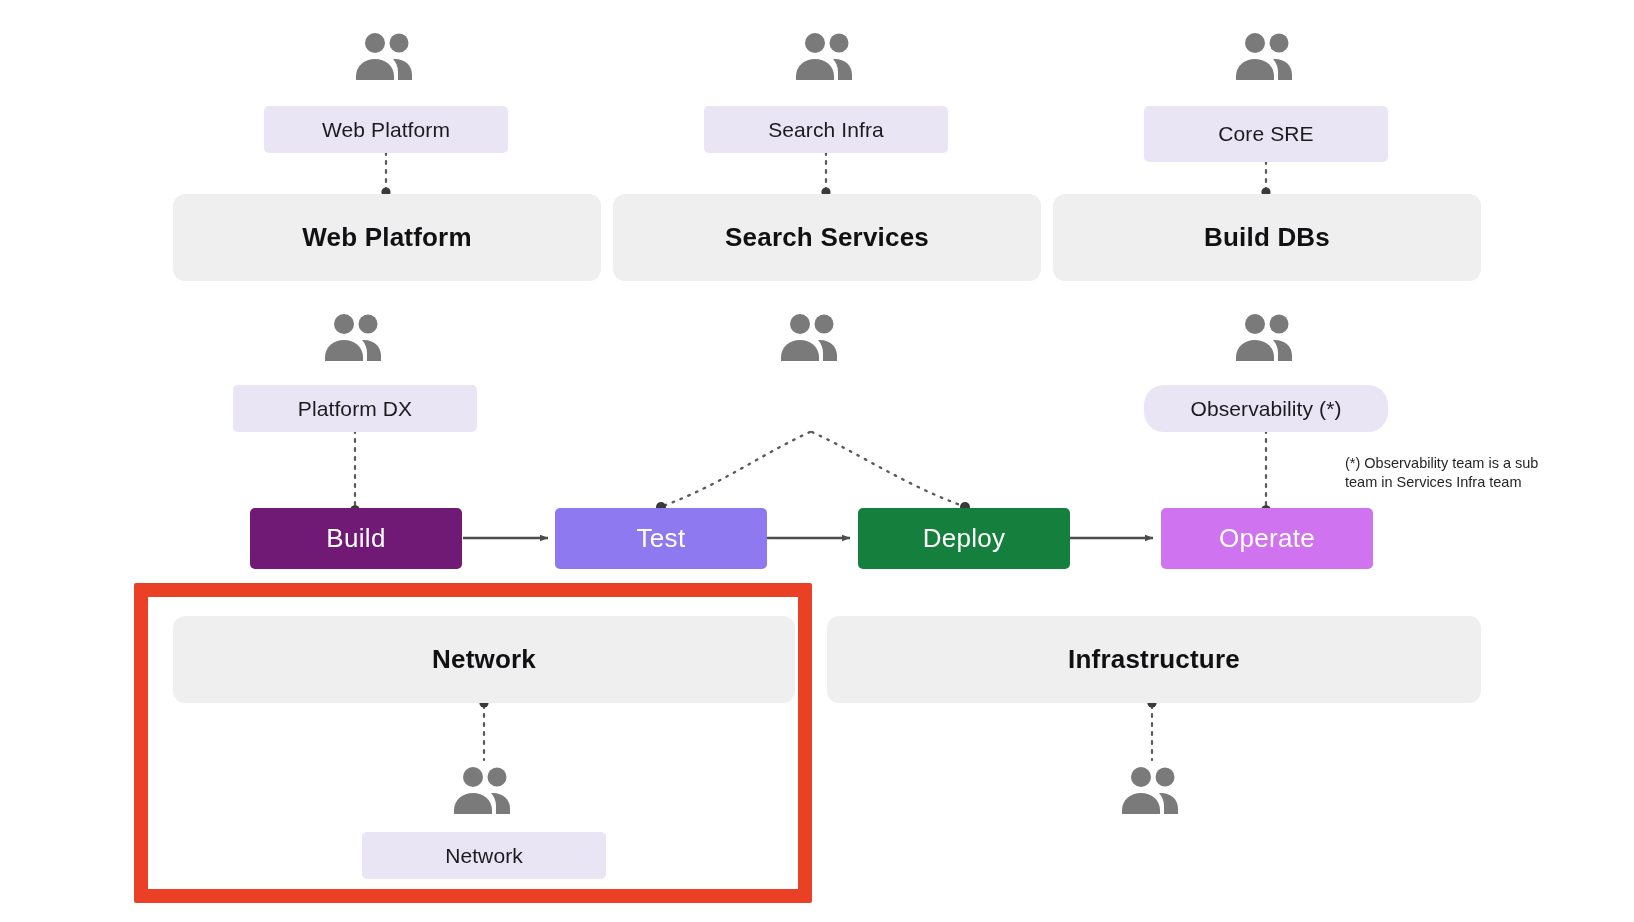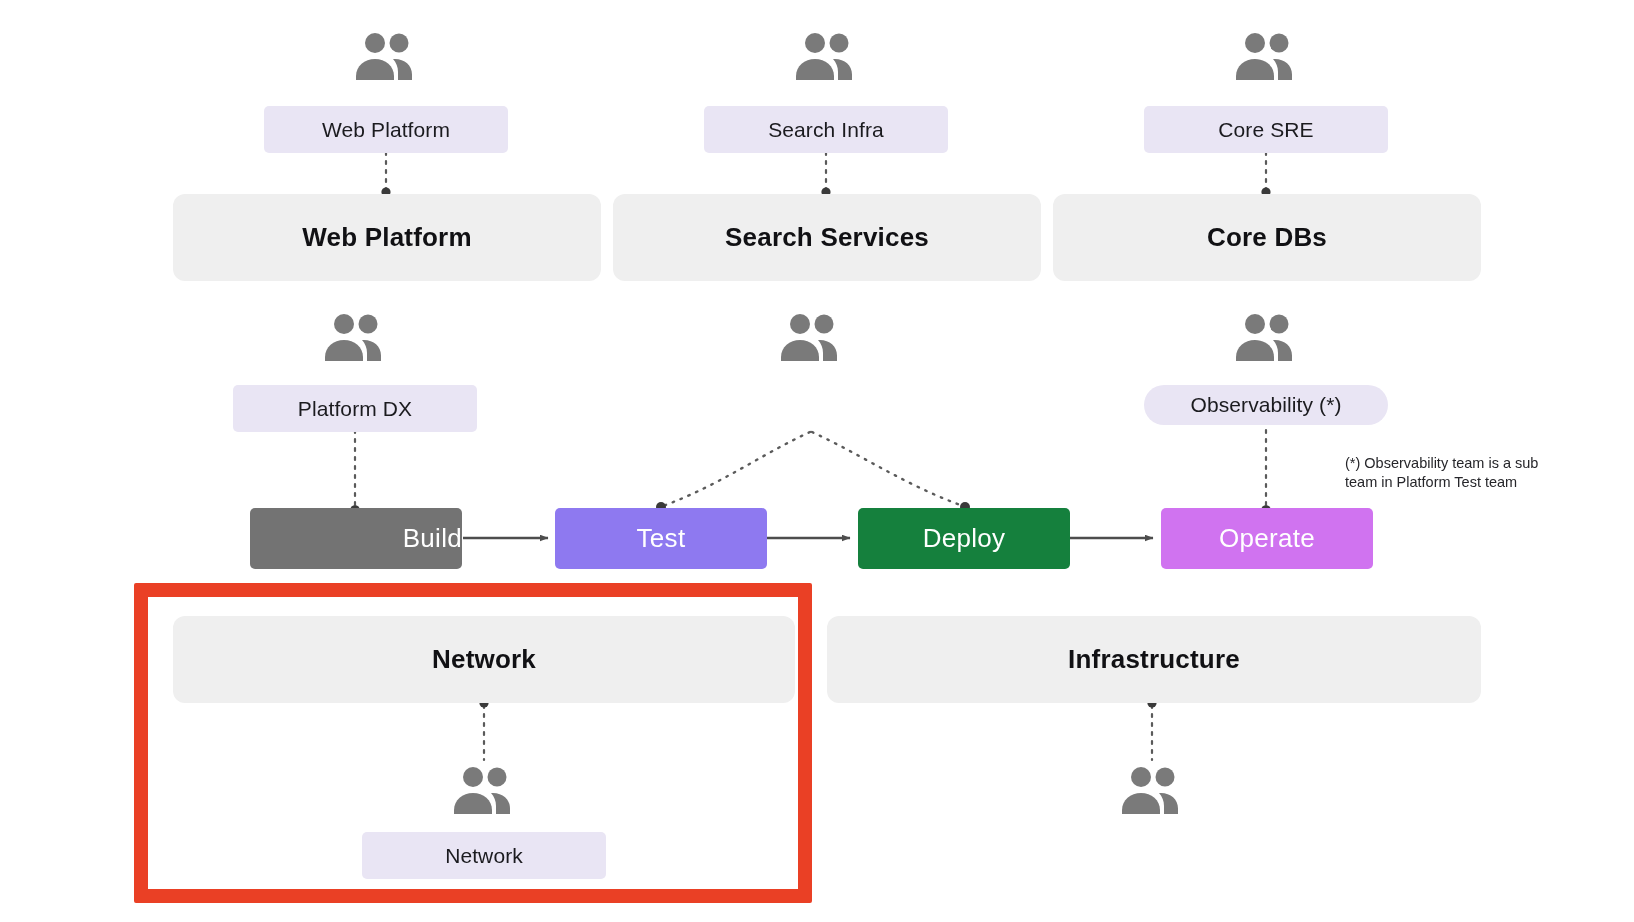--- a/index.html
+++ b/index.html
@@ -182,32 +182,32 @@
   <div class="people-icon" style="left:1233px; top:32px;">
     <svg viewBox="0 0 66 48">
         <g fill="#7a7a7a">
       <circle cx="22" cy="11" r="10"></circle>
           <circle cx="46" cy="11" r="9.5"></circle>
       <path d="M3 44c0-10 8.6-17 19-17s19 7 19 17v4H3z"></path>
       <path d="M42 27c9.6 0 17 6.4 17 15.4V48H45V40c0-5-1.8-9.6-5-13z"></path>
     </g>
       </svg>
   </div>
-  <div class="team-pill" style="left:1144px; top:106px; width:244px; height:47px;">
+  <div class="team-pill" style="left:1144px; top:106px; width:244px; height:56px;">
     <span>Core SRE</span>
   </div>
 
   <div class="group-box" style="left:173px; top:194px; width:428px; height:87px;">
     <span>Web Platform</span>
   </div>
   <div class="group-box" style="left:613px; top:194px; width:428px; height:87px;">
     <span>Search Services</span>
   </div>
   <div class="group-box" style="left:1053px; top:194px; width:428px; height:87px;">
-    <span>Core DBs</span>
+    <span>Build DBs</span>
   </div>
 
   <div class="people-icon" style="left:322px; top:313px;">
     <svg viewBox="0 0 66 48">
         <g fill="#7a7a7a">
       <circle cx="22" cy="11" r="10"></circle>
           <circle cx="46" cy="11" r="9.5"></circle>
       <path d="M3 44c0-10 8.6-17 19-17s19 7 19 17v4H3z"></path>
       <path d="M42 27c9.6 0 17 6.4 17 15.4V48H45V40c0-5-1.8-9.6-5-13z"></path>
     </g>
@@ -231,28 +231,28 @@
   <div class="people-icon" style="left:1233px; top:313px;">
     <svg viewBox="0 0 66 48">
         <g fill="#7a7a7a">
       <circle cx="22" cy="11" r="10"></circle>
           <circle cx="46" cy="11" r="9.5"></circle>
       <path d="M3 44c0-10 8.6-17 19-17s19 7 19 17v4H3z"></path>
       <path d="M42 27c9.6 0 17 6.4 17 15.4V48H45V40c0-5-1.8-9.6-5-13z"></path>
     </g>
       </svg>
   </div>
-  <div class="team-pill" style="left:1144px; top:385px; width:244px; height:40px;border-radius:20px;">
+  <div class="team-pill" style="left:1144px; top:385px; width:244px; height:47px;border-radius:20px;">
     <span>Observability (*)</span>
   </div>
 
   <div class="footnote" style="left:1345px; top:454px;">(*) Observability team is a sub
-team in Platform Test team</div>
-
-  <div class="stage-box" style="left:250px; top:508px; width:212px; height:61px; background:#737373;justify-content:flex-end;">
+team in Services Infra team</div>
+
+  <div class="stage-box" style="left:250px; top:508px; width:212px; height:61px; background:#701a75;">
     <span>Build</span>
   </div>
   <div class="stage-box" style="left:555px; top:508px; width:212px; height:61px; background:#8e79f0;">
     <span>Test</span>
   </div>
   <div class="stage-box" style="left:858px; top:508px; width:212px; height:61px; background:#15803d;">
     <span>Deploy</span>
   </div>
   <div class="stage-box" style="left:1161px; top:508px; width:212px; height:61px; background:#d073f0;">
     <span>Operate</span>

